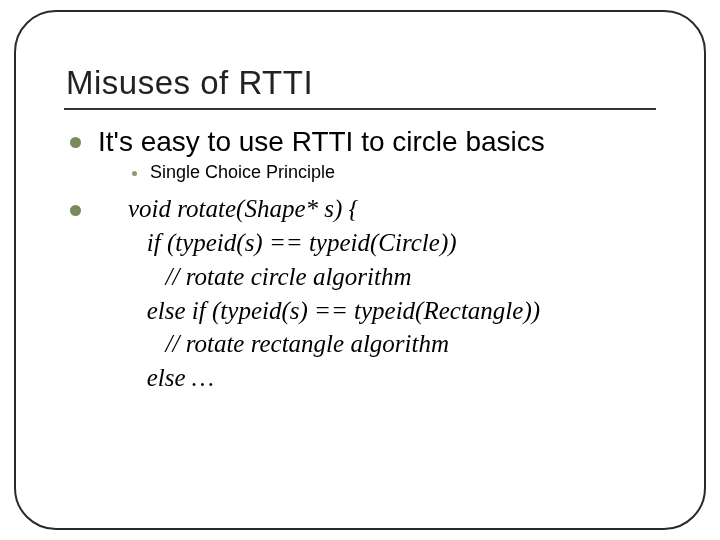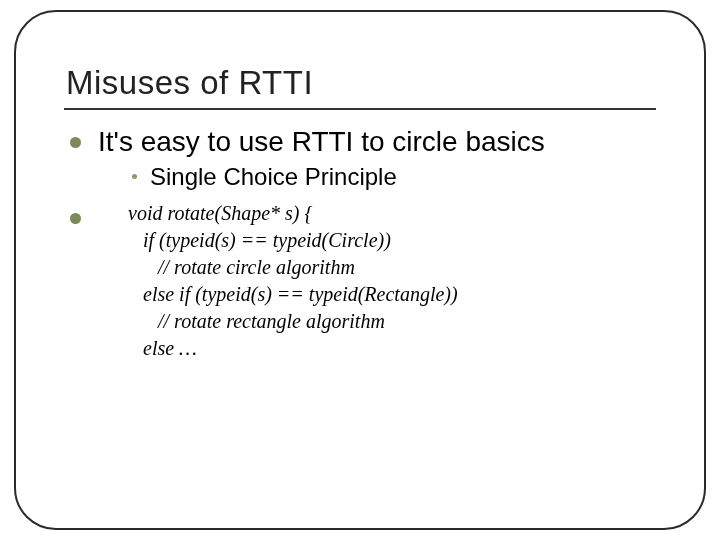--- a/index.html
+++ b/index.html
@@ -67,37 +67,37 @@
     border-radius: 50%;
   }
   ul.level2 {
     list-style: none;
     margin: 2px 0 8px 0;
     padding: 0 0 0 34px;
   }
   ul.level2 > li {
     position: relative;
     padding-left: 18px;
-    font-size: 24px;
+    font-size: 18px;
     line-height: 1.3;
   }
   ul.level2 > li::before {
     content: "";
     position: absolute;
     left: 0;
     top: 0.55em;
     width: 5px;
     height: 5px;
     background: #8a9a6a;
     border-radius: 50%;
   }
   .code {
     font-family: "Times New Roman", Times, serif;
     font-style: italic;
-    font-size: 20px;
+    font-size: 25px;
     line-height: 1.35;
     margin: 4px 0 0 30px;
     white-space: pre;
     color: #000;
   }
 </style>
 </head>
 <body>
 
 <div class="slide">

